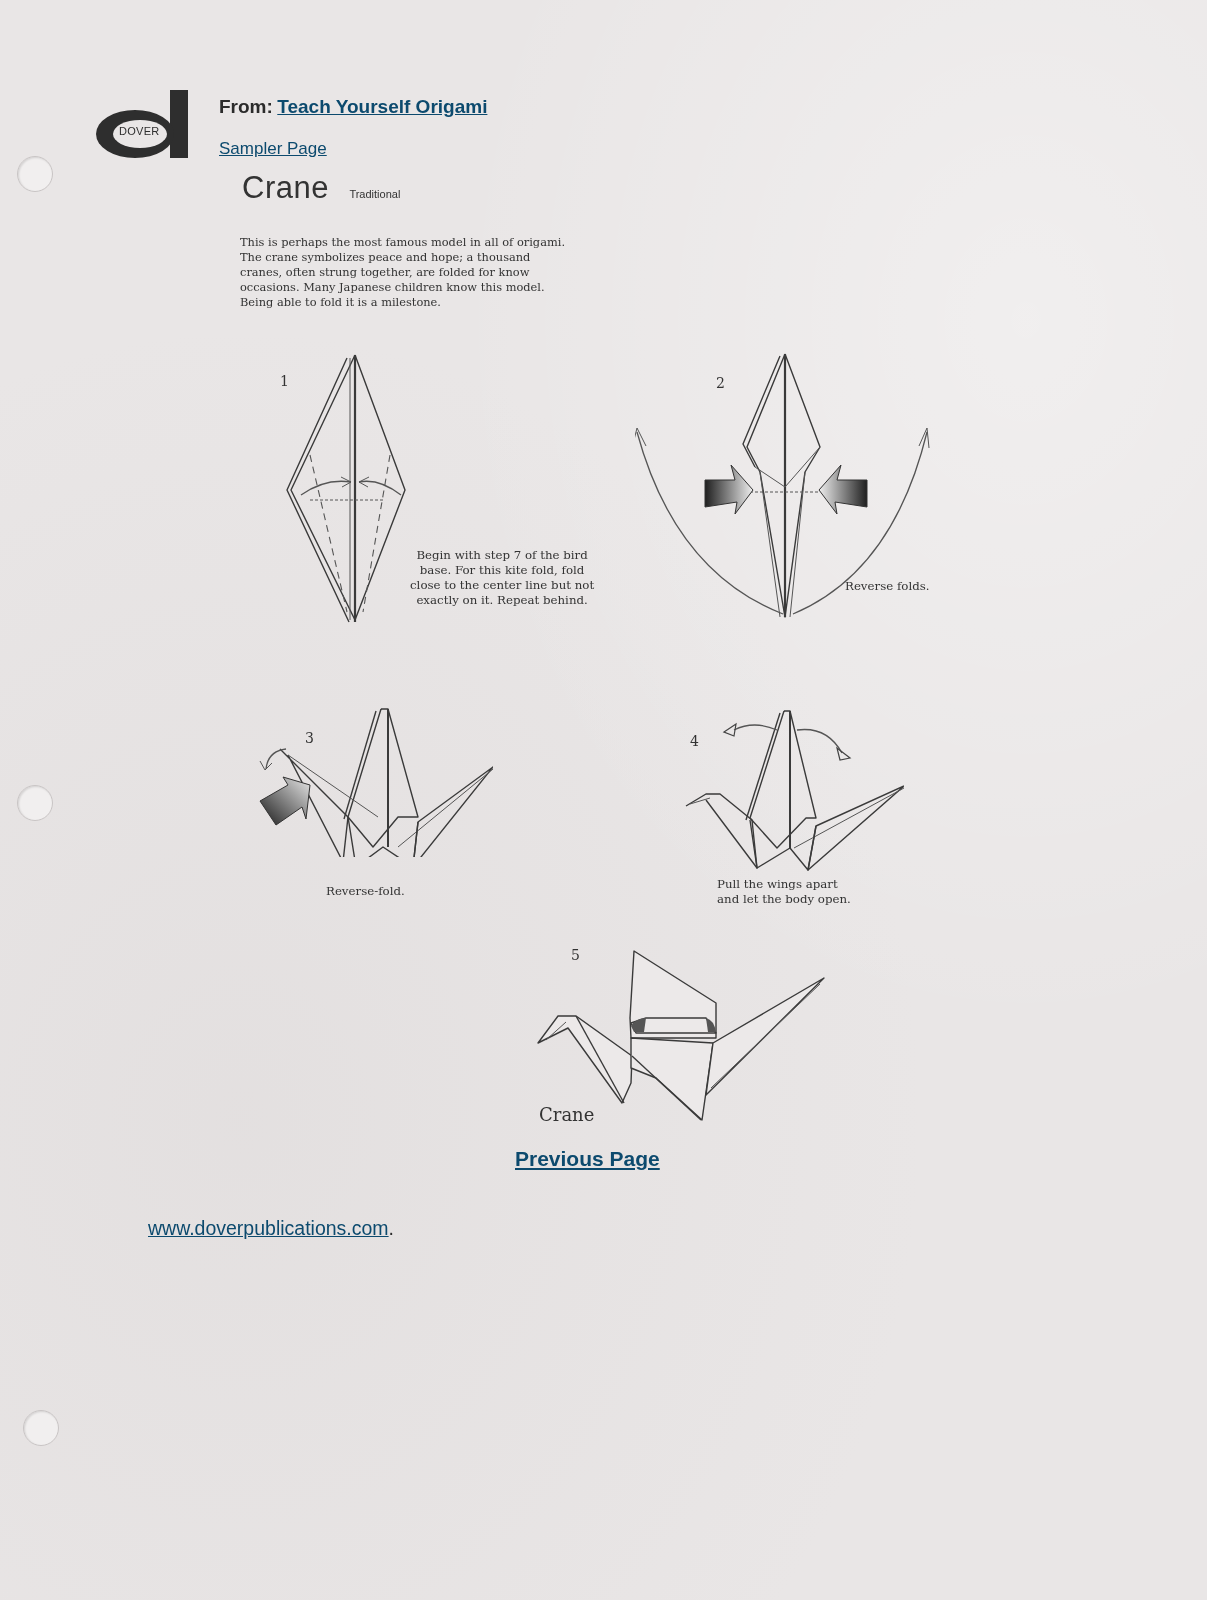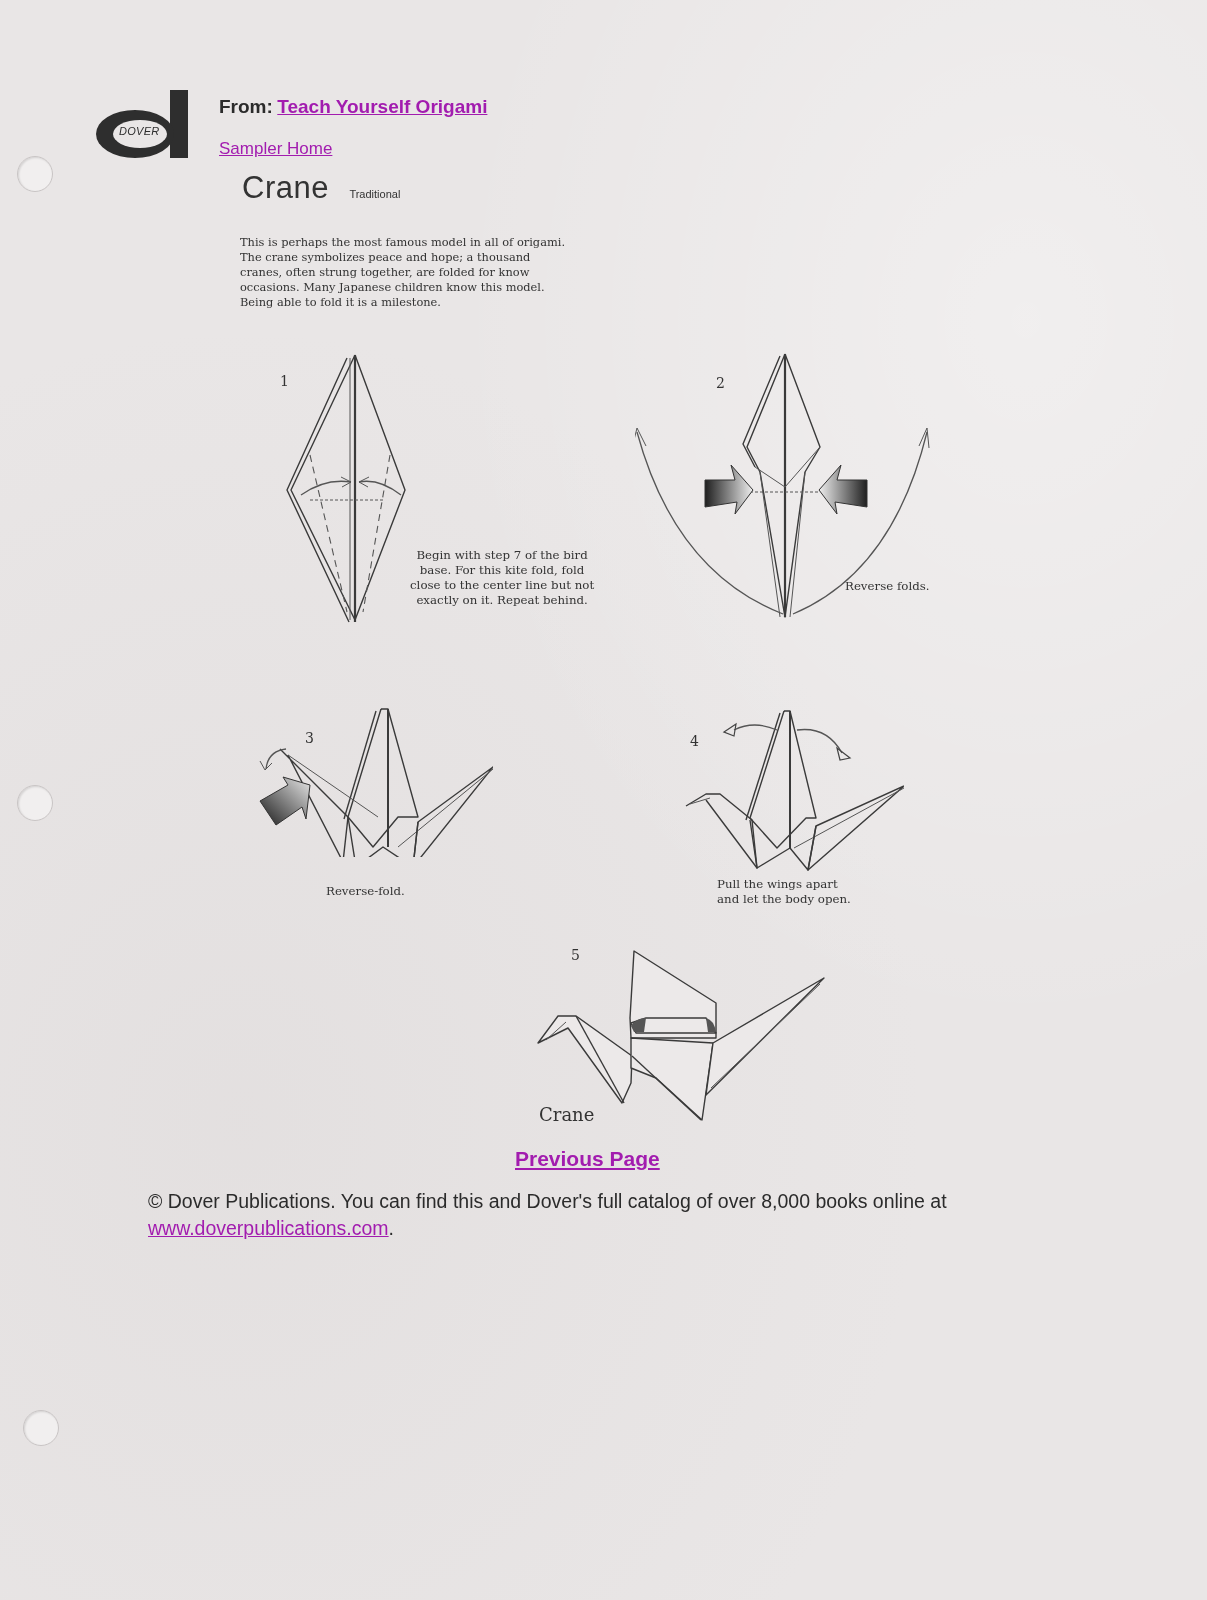--- a/index.html
+++ b/index.html
@@ -13,21 +13,21 @@
     font-family: "Liberation Sans", sans-serif;
   }
   .abs { position: absolute; }
   .hole {
     position: absolute; width: 34px; height: 34px; border-radius: 50%;
     background: #f1efef; border: 1px solid #c9c5c5;
     box-shadow: inset 1px 1px 2px rgba(0,0,0,0.12);
   }
   .sans { font-family: "Liberation Sans", sans-serif; }
   .serif { font-family: "DejaVu Serif", serif; }
-  .link { color: #a21caf; text-decoration: underline; cursor: pointer; }
+  .link { color: #0c4a6e; text-decoration: underline; cursor: pointer; }
   .from-label { font-weight: bold; font-size: 19px; text-align: center; }
   .book-link { font-weight: bold; font-size: 19px; }
   .sampler { font-size: 17px; }
   .title { font-size: 31px; letter-spacing: 0.5px; font-weight: normal; color: #333; }
   .subtitle { font-size: 11px; color: #333; margin-left: 16px; }
   .intro { font-size: 11.4px; line-height: 15px; color: #333; width: 400px; }
   .stepnum { font-size: 14px; color: #333; font-family: "DejaVu Serif", serif; }
   .caption { font-size: 11.8px; line-height: 15px; color: #333; font-family: "DejaVu Serif", serif; }
   .final-label { font-size: 18px; color: #333; font-family: "DejaVu Serif", serif; }
   .prev { font-weight: bold; font-size: 21px; }
@@ -37,34 +37,34 @@
   svg .dash { fill: none; stroke: #555; stroke-width: 1.1; stroke-dasharray: 7 5; }
   svg .fillp { fill: #ece9e9; stroke: #3a3a3a; stroke-width: 1.4; stroke-linejoin: round; }
 </style>
 </head>
 <body>
 
 <div class="hole" style="left:17px; top:156px;"></div>
 <div class="hole" style="left:17px; top:785px;"></div>
 <div class="hole" style="left:23px; top:1410px;"></div>
 
-<div class="abs" style="left:96px; top:90px; width:92px; height:68px;font-style:italic;">
+<div class="abs" style="left:96px; top:90px; width:92px; height:68px;">
   <svg width="92" height="68" viewBox="0 0 92 68">
     <rect x="74" y="0" width="18" height="68" fill="#2e2e2e"></rect>
     <ellipse cx="39" cy="44" rx="39" ry="24" fill="#2e2e2e"></ellipse>
     <ellipse cx="44" cy="44" rx="27" ry="14" fill="#e9e6e6"></ellipse>
   </svg>
   <span class="abs sans" style="left:23px; top:35px; font-size:11px; color:#2e2e2e; letter-spacing:0.3px;">DOVER</span>
 </div>
 
 <div class="abs sans" style="left:219px; top:96px; white-space:nowrap;">
   <span class="from-label">From:</span>
   <span class="book-link link">Teach Yourself Origami</span>
 </div>
-<div class="abs sans sampler link" style="left:219px; top:139px;">Sampler Home</div>
+<div class="abs sans sampler link" style="left:219px; top:139px;">Sampler Page</div>
 
 <div class="abs" style="left:242px; top:170px; white-space:nowrap;">
   <span class="title sans">Crane</span>
   <span class="subtitle sans">Traditional</span>
 </div>
 
 <div class="abs intro serif" style="left:240px; top:235px;">
   <div>This is perhaps the most famous model in all of origami.</div>
   <div>The crane symbolizes peace and hope; a thousand</div>
   <div>cranes, often strung together, are folded for know</div>
@@ -198,15 +198,15 @@
   <line class="ln" x1="96" y1="108" x2="165" y2="172"></line>
 
   <polygon class="fillp" points="177,95 288,30 170,147"></polygon>
   <line class="thin" x1="175" y1="140" x2="284" y2="36"></line>
 </svg>
 <div class="abs final-label" style="left:539px; top:1104px;">Crane</div>
 
 <div class="abs sans prev link" style="left:515px; top:1147px;">Previous Page</div>
 
 <div class="abs sans footer" style="left:148px; top:1188px;">
-  <span>© Dover Publications. You can find this and Dover's full catalog of over 8,000 books online at</span><br>
+  <br>
   <span class="link">www.doverpublications.com</span><span>.</span>
 </div>
 
 </body></html>

